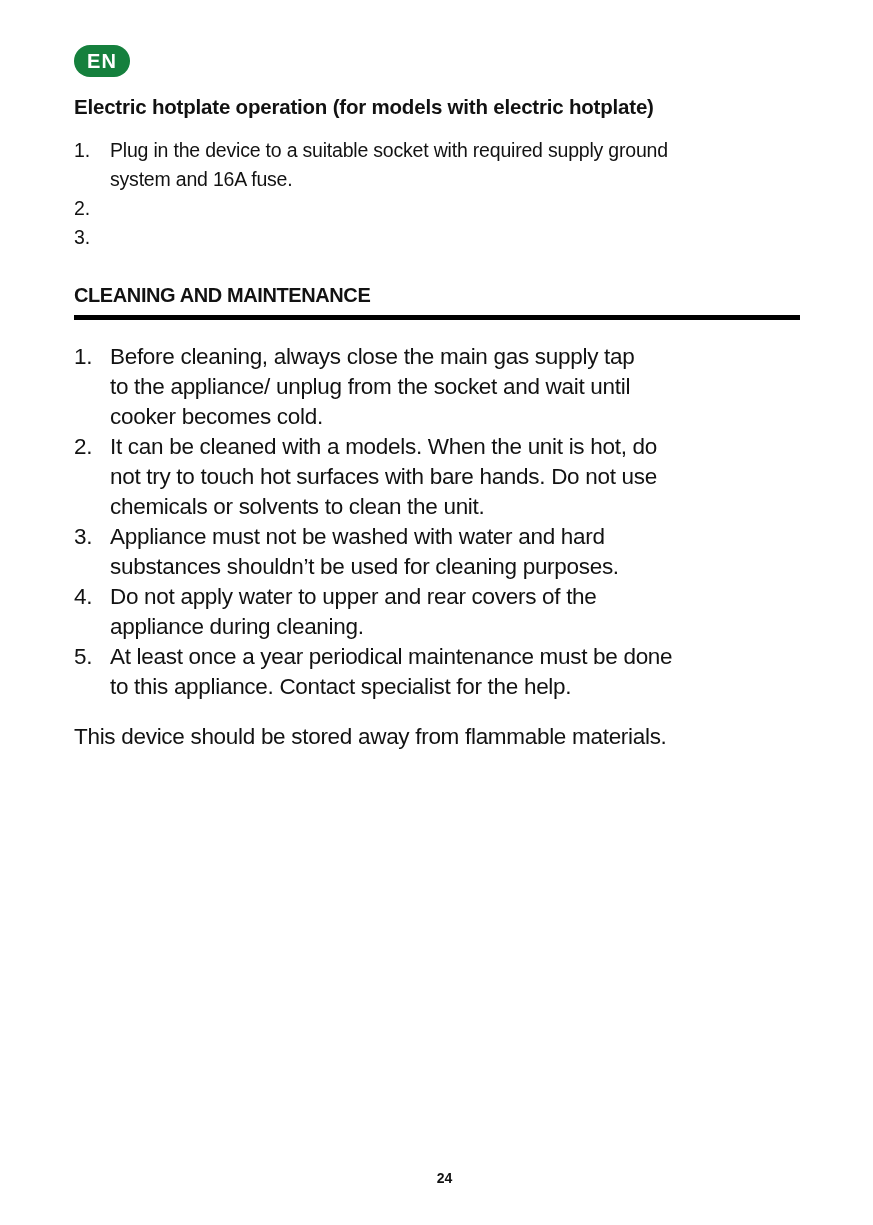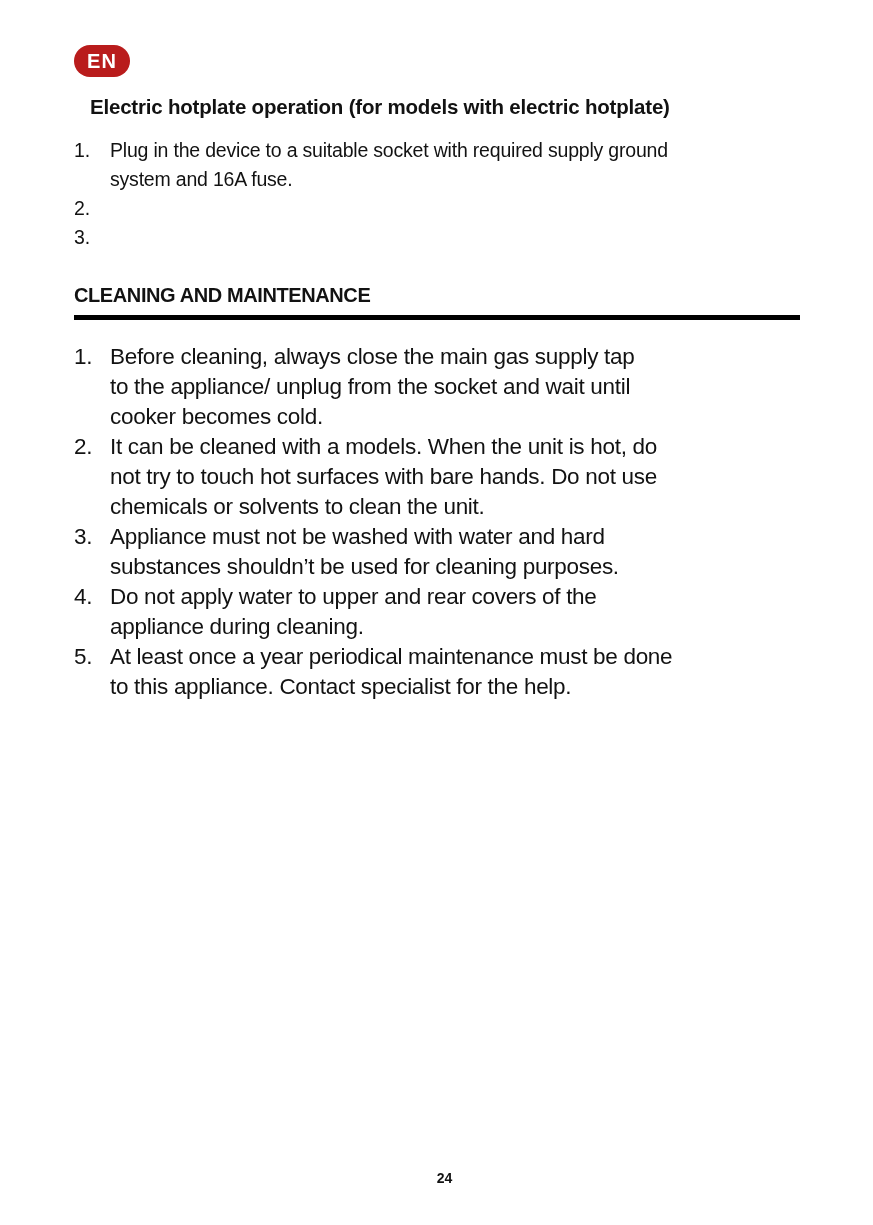--- a/index.html
+++ b/index.html
@@ -12,30 +12,30 @@
     background: #ffffff;
     color: #121212;
     font-family: "Liberation Sans", "DejaVu Sans", sans-serif;
     overflow: hidden;
   }
   .lang-badge {
     display: inline-block;
     width: 56px;
     height: 32px;
     border-radius: 16px;
-    background: #b91c1c;
+    background: #15803d;
     color: #ffffff;
     font-weight: bold;
     font-size: 20px;
     line-height: 33px;
     text-align: center;
     letter-spacing: 1px;
   }
   .subhead {
-    margin: 17px 0 0 16px;
+    margin: 17px 0 0 0;
     font-size: 20.5px;
     font-weight: bold;
     line-height: 26px;
     white-space: nowrap;
     letter-spacing: -0.2px;
   }
   .list { margin: 0; padding: 0; }
   .list-sm { margin-top: 16px; font-size: 19.5px; line-height: 29px; letter-spacing: -0.2px; }
   .li { display: flex; align-items: flex-start; }
   .num { flex: 0 0 36px; width: 36px; }
@@ -109,16 +109,17 @@
       <span class="txt">Do not apply water to upper and rear covers of the
 appliance during cleaning.</span>
     </div>
     <div class="li">
       <span class="num">5.</span>
       <span class="txt">At least once a year periodical maintenance must be done
 to this appliance. Contact specialist for the help.</span>
     </div>
   </div>
 
+  <p class="note">This device should be stored away from flammable materials.</p>
 
   <div class="page-number">24</div>
 
 </div>
 
 </body></html>

